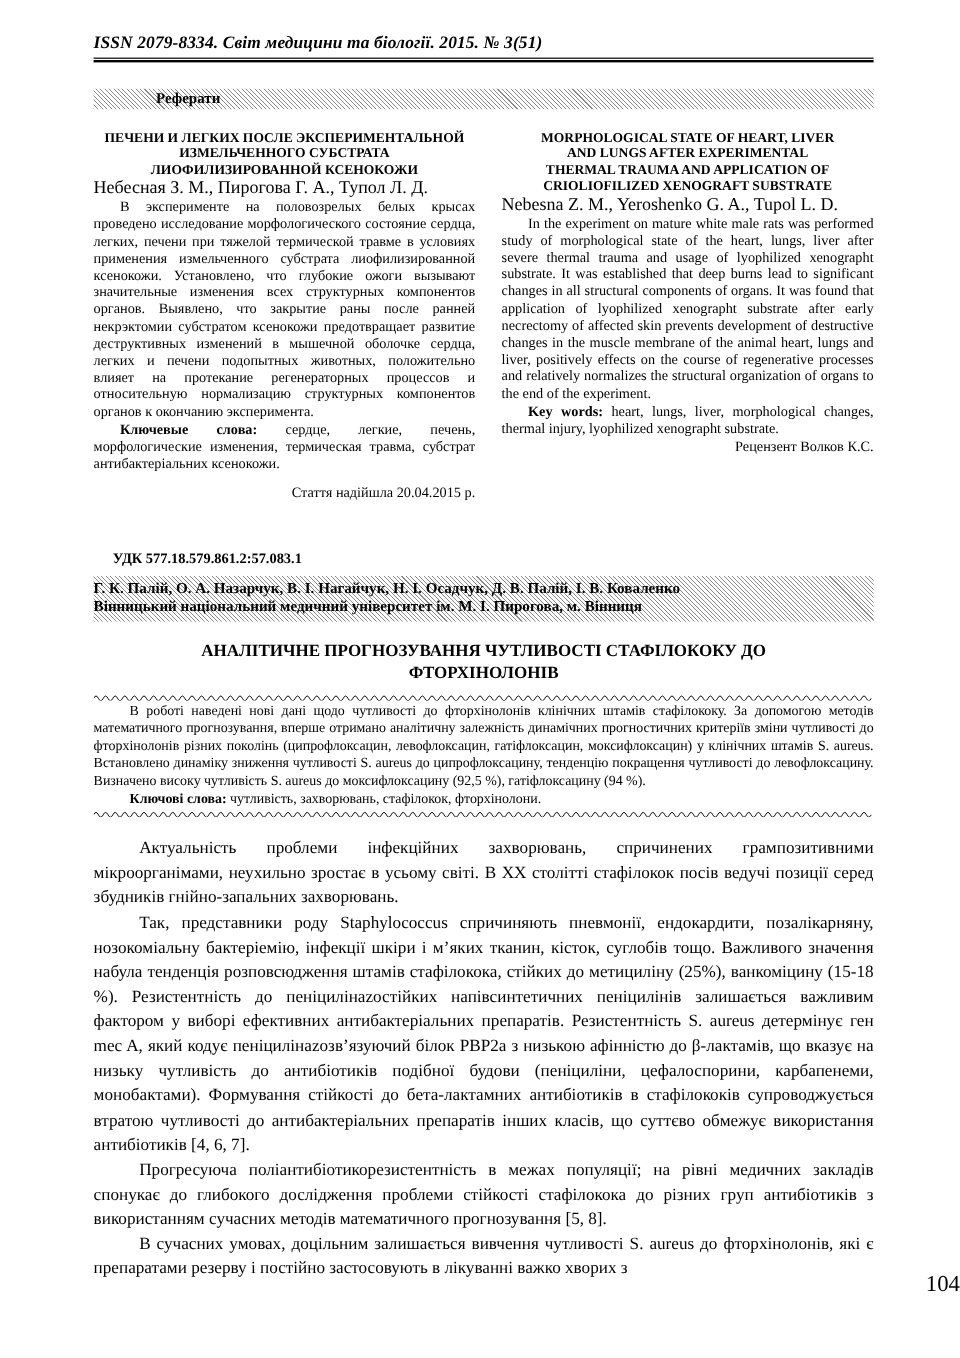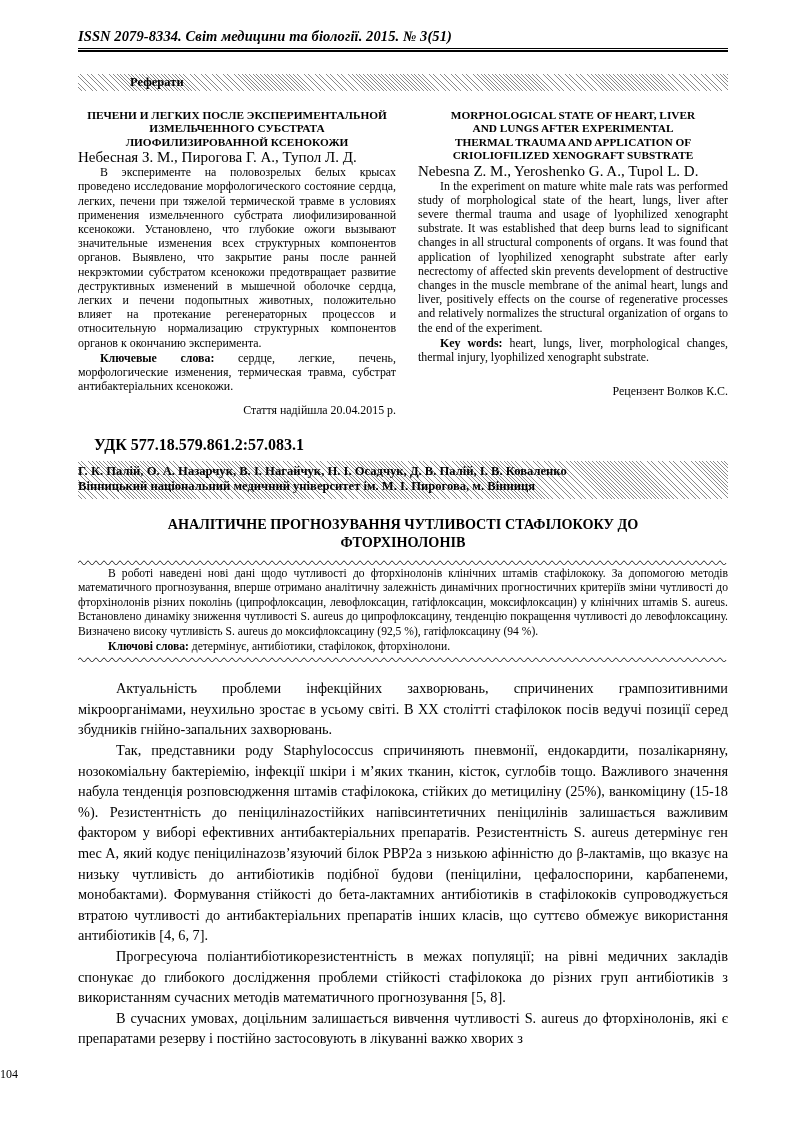--- a/index.html
+++ b/index.html
@@ -100,27 +100,27 @@
     hyphens: none;
   }
   .abs.kw { text-indent: 22px; margin-top: 1px; }
   .abs b { font-weight: bold; }
   .sig {
     text-align: right;
     font-size: 11.9px;
     line-height: 14.2px;
     margin-top: 10px;
   }
-  .sig.tight { margin-top: 20px; }
+  .sig.tight { margin-top: 1px; }
 
   
   .udc {
     font-weight: bold;
-    font-size: 16px;
-    margin: 18px 0 0 16px;
+    font-size: 12px;
+    margin: 40px 0 0 16px;
   }
   .art2-title {
     text-align: center;
     font-weight: bold;
     font-size: 14.2px;
     line-height: 18px;
     margin: 16px 0 8px 0;
   }
   .art2-title .ln { display: block; }
 
@@ -149,22 +149,22 @@
     text-indent: 38px;
     margin: 0;
   }
   .body-wrap { margin-top: 16px; }
 
   .pagenum {
     position: absolute;
     left: 0;
     right: 0;
     bottom: 50px;
-    text-align: left;
-    font-size: 12px;
+    text-align: right;
+    font-size: 19px;
   }
 </style>
 </head>
 <body>
 
 <div class="page">
 
   <div class="running-head">ISSN 2079-8334. Світ медицини та біології. 2015. № 3(51)</div>
   <div class="rule-double"></div>
 
@@ -211,21 +211,21 @@
     <span class="ln">ФТОРХІНОЛОНІВ</span>
   </div>
 
   <div class="wavy">
     <svg width="650" height="6" viewBox="0 0 650 6" preserveAspectRatio="none" aria-hidden="true">
       <path d="M0 4 Q 2 0 4 4 T 8 4 T 12 4 T 16 4 T 20 4 T 24 4 T 28 4 T 32 4 T 36 4 T 40 4 T 44 4 T 48 4 T 52 4 T 56 4 T 60 4 T 64 4 T 68 4 T 72 4 T 76 4 T 80 4 T 84 4 T 88 4 T 92 4 T 96 4 T 100 4 T 104 4 T 108 4 T 112 4 T 116 4 T 120 4 T 124 4 T 128 4 T 132 4 T 136 4 T 140 4 T 144 4 T 148 4 T 152 4 T 156 4 T 160 4 T 164 4 T 168 4 T 172 4 T 176 4 T 180 4 T 184 4 T 188 4 T 192 4 T 196 4 T 200 4 T 204 4 T 208 4 T 212 4 T 216 4 T 220 4 T 224 4 T 228 4 T 232 4 T 236 4 T 240 4 T 244 4 T 248 4 T 252 4 T 256 4 T 260 4 T 264 4 T 268 4 T 272 4 T 276 4 T 280 4 T 284 4 T 288 4 T 292 4 T 296 4 T 300 4 T 304 4 T 308 4 T 312 4 T 316 4 T 320 4 T 324 4 T 328 4 T 332 4 T 336 4 T 340 4 T 344 4 T 348 4 T 352 4 T 356 4 T 360 4 T 364 4 T 368 4 T 372 4 T 376 4 T 380 4 T 384 4 T 388 4 T 392 4 T 396 4 T 400 4 T 404 4 T 408 4 T 412 4 T 416 4 T 420 4 T 424 4 T 428 4 T 432 4 T 436 4 T 440 4 T 444 4 T 448 4 T 452 4 T 456 4 T 460 4 T 464 4 T 468 4 T 472 4 T 476 4 T 480 4 T 484 4 T 488 4 T 492 4 T 496 4 T 500 4 T 504 4 T 508 4 T 512 4 T 516 4 T 520 4 T 524 4 T 528 4 T 532 4 T 536 4 T 540 4 T 544 4 T 548 4 T 552 4 T 556 4 T 560 4 T 564 4 T 568 4 T 572 4 T 576 4 T 580 4 T 584 4 T 588 4 T 592 4 T 596 4 T 600 4 T 604 4 T 608 4 T 612 4 T 616 4 T 620 4 T 624 4 T 628 4 T 632 4 T 636 4 T 640 4 T 644 4 T 648 4" fill="none" stroke="#000" stroke-width="0.8"></path>
     </svg>
   </div>
 
   <p class="abs2">В роботі наведені нові дані щодо чутливості до фторхінолонів клінічних штамів стафілококу. За допомогою методів математичного прогнозування, вперше отримано аналітичну залежність динамічних прогностичних критеріїв зміни чутливості до фторхінолонів різних поколінь (ципрофлоксацин, левофлоксацин, гатіфлоксацин, моксифлоксацин) у клінічних штамів S. aureus. Встановлено динаміку зниження чутливості S. aureus до ципрофлоксацину, тенденцію покращення чутливості до левофлоксацину. Визначено високу чутливість S. aureus до моксифлоксацину (92,5 %), гатіфлоксацину (94 %).</p>
-  <p class="abs2 kw"><b>Ключові слова:</b><span> детермінує, антибіотики, стафілокок, фторхінолони.</span></p>
+  <p class="abs2 kw"><b>Ключові слова:</b><span> чутливість, захворювань, стафілокок, фторхінолони.</span></p>
 
   <div class="wavy">
     <svg width="650" height="6" viewBox="0 0 650 6" preserveAspectRatio="none" aria-hidden="true">
       <path d="M0 4 Q 2 0 4 4 T 8 4 T 12 4 T 16 4 T 20 4 T 24 4 T 28 4 T 32 4 T 36 4 T 40 4 T 44 4 T 48 4 T 52 4 T 56 4 T 60 4 T 64 4 T 68 4 T 72 4 T 76 4 T 80 4 T 84 4 T 88 4 T 92 4 T 96 4 T 100 4 T 104 4 T 108 4 T 112 4 T 116 4 T 120 4 T 124 4 T 128 4 T 132 4 T 136 4 T 140 4 T 144 4 T 148 4 T 152 4 T 156 4 T 160 4 T 164 4 T 168 4 T 172 4 T 176 4 T 180 4 T 184 4 T 188 4 T 192 4 T 196 4 T 200 4 T 204 4 T 208 4 T 212 4 T 216 4 T 220 4 T 224 4 T 228 4 T 232 4 T 236 4 T 240 4 T 244 4 T 248 4 T 252 4 T 256 4 T 260 4 T 264 4 T 268 4 T 272 4 T 276 4 T 280 4 T 284 4 T 288 4 T 292 4 T 296 4 T 300 4 T 304 4 T 308 4 T 312 4 T 316 4 T 320 4 T 324 4 T 328 4 T 332 4 T 336 4 T 340 4 T 344 4 T 348 4 T 352 4 T 356 4 T 360 4 T 364 4 T 368 4 T 372 4 T 376 4 T 380 4 T 384 4 T 388 4 T 392 4 T 396 4 T 400 4 T 404 4 T 408 4 T 412 4 T 416 4 T 420 4 T 424 4 T 428 4 T 432 4 T 436 4 T 440 4 T 444 4 T 448 4 T 452 4 T 456 4 T 460 4 T 464 4 T 468 4 T 472 4 T 476 4 T 480 4 T 484 4 T 488 4 T 492 4 T 496 4 T 500 4 T 504 4 T 508 4 T 512 4 T 516 4 T 520 4 T 524 4 T 528 4 T 532 4 T 536 4 T 540 4 T 544 4 T 548 4 T 552 4 T 556 4 T 560 4 T 564 4 T 568 4 T 572 4 T 576 4 T 580 4 T 584 4 T 588 4 T 592 4 T 596 4 T 600 4 T 604 4 T 608 4 T 612 4 T 616 4 T 620 4 T 624 4 T 628 4 T 632 4 T 636 4 T 640 4 T 644 4 T 648 4" fill="none" stroke="#000" stroke-width="0.8"></path>
     </svg>
   </div>
 
   <div class="body-wrap">
     <p class="body-p">Актуальність проблеми інфекційних захворювань, спричинених грампозитивними мікроорганімами, неухильно зростає в усьому світі. В ХХ столітті стафілокок посів ведучі позиції серед збудників гнійно-запальних захворювань.</p>
     <p class="body-p">Так, представники роду Staphylococcus спричиняють пневмонії, ендокардити, позалікарняну, нозокоміальну бактеріемію, інфекції шкіри і м’яких тканин, кісток, суглобів тощо. Важливого значення набула тенденція розповсюдження штамів стафілокока, стійких до метициліну (25%), ванкоміцину (15-18 %). Резистентність до пеніцилінazостійких напівсинтетичних пеніцилінів залишається важливим фактором у виборі ефективних антибактеріальних препаратів. Резистентність S. aureus детермінує ген mec A, який кодує пеніцилінazозв’язуючий білок PBP2a з низькою афінністю до β-лактамів, що вказує на низьку чутливість до антибіотиків подібної будови (пеніциліни, цефалоспорини, карбапенеми, монобактами). Формування стійкості до бета-лактамних антибіотиків в стафілококів супроводжується втратою чутливості до антибактеріальних препаратів інших класів, що суттєво обмежує використання антибіотиків [4, 6, 7].</p>

